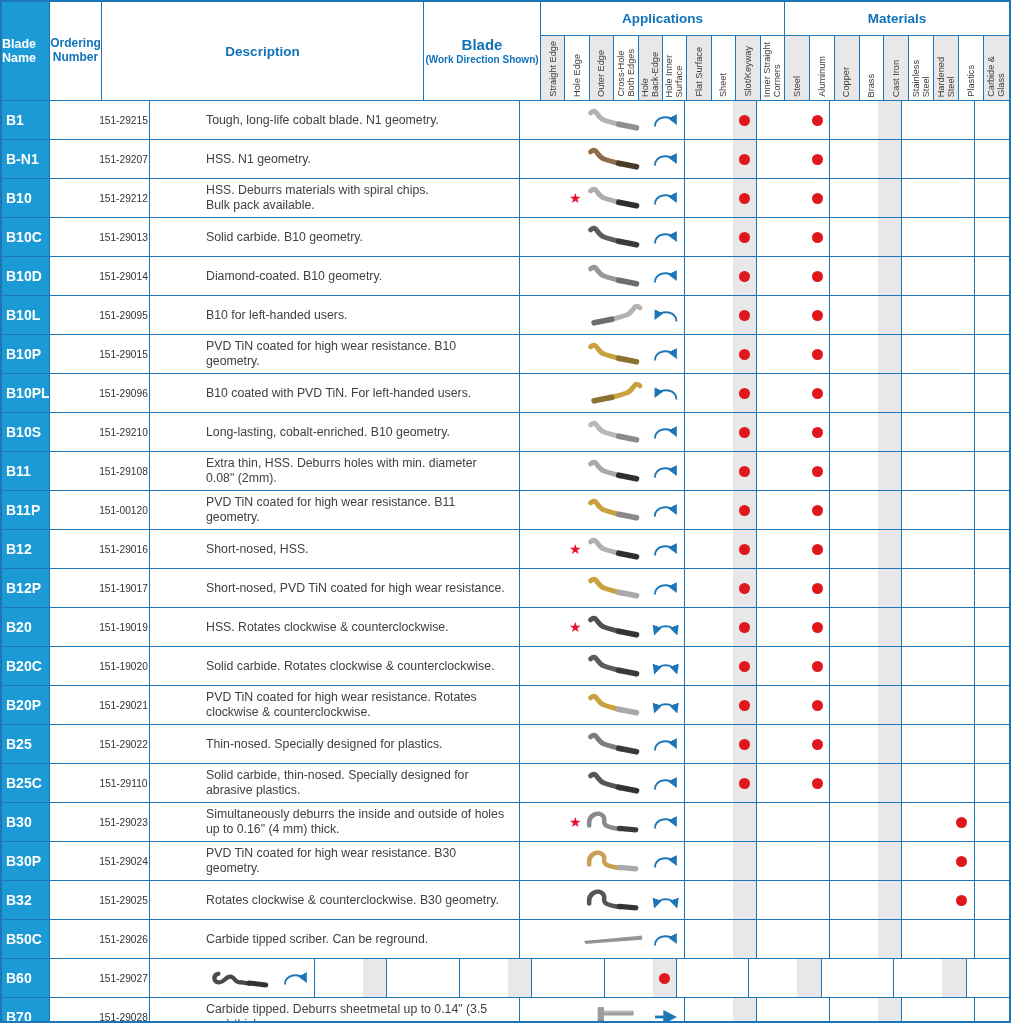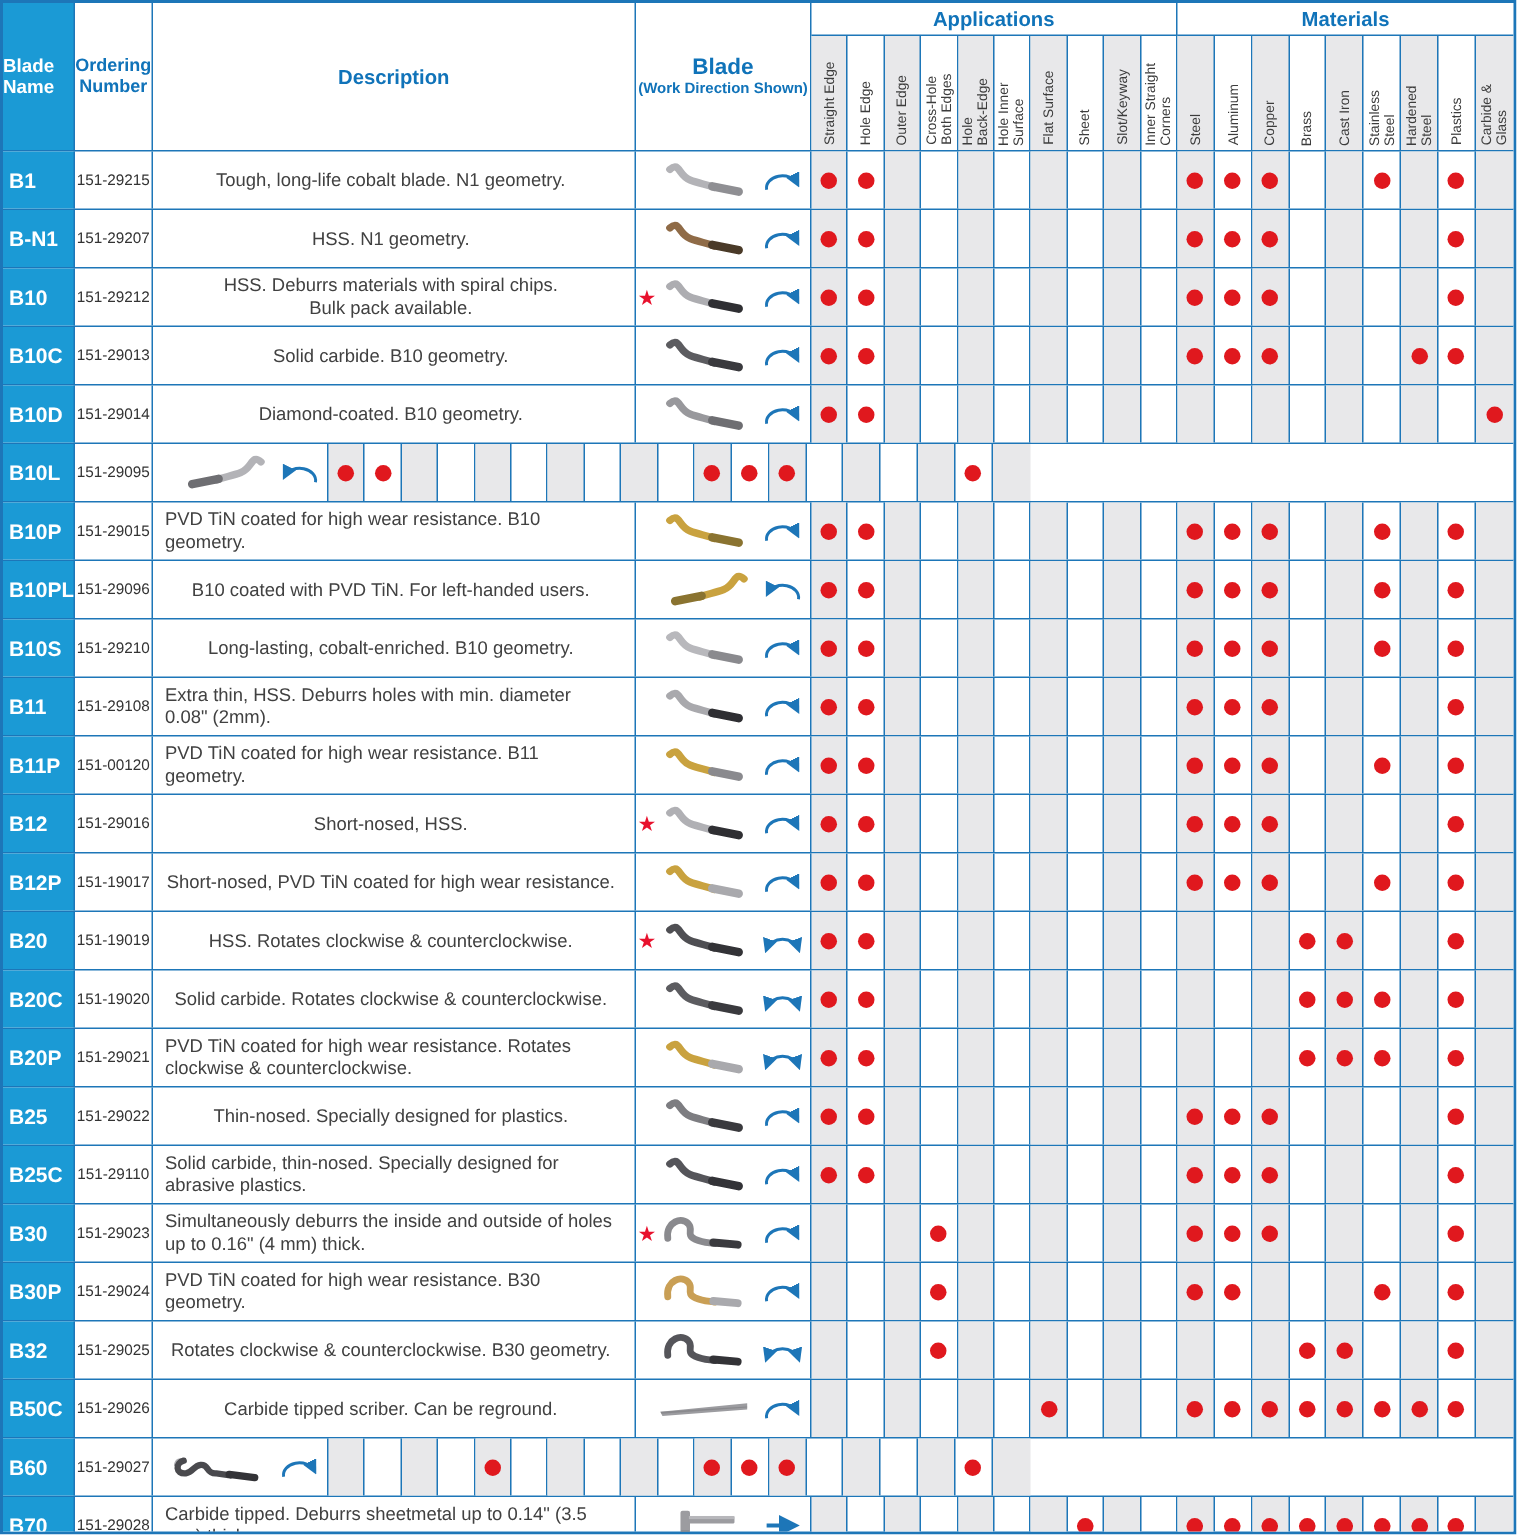--- a/index.html
+++ b/index.html
@@ -26,39 +26,39 @@
   .hcell{display:flex;align-items:center;justify-content:center;text-align:center;
          color:var(--hdrtxt);font-weight:bold;}
   .hdr .c-name{background:var(--namebg);color:#fff;font-weight:bold;font-size:12.5px;
          display:flex;align-items:center;justify-content:center;text-align:left;line-height:1.15;}
   .hdr .c-order{font-size:12px;line-height:1.15;}
   .hdr .c-desc{font-size:13.5px;}
   .hdr .c-blade{flex-direction:column;line-height:1.2;}
   .hsub{font-size:10px;font-weight:bold;color:var(--hdrtxt);}
   .hmain{font-size:15px;}
   .hdr-right{display:flex;flex-direction:column;flex:1;}
-  .grp-row{display:flex;height:22px;flex-shrink:0;}
+  .grp-row{display:flex;height:34px;flex-shrink:0;}
   .grp{box-sizing:border-box;border-right:1.5px solid var(--bd);border-bottom:1.5px solid var(--bd);
        display:flex;align-items:center;justify-content:center;color:var(--hdrtxt);
        font-weight:bold;font-size:13.5px;}
   .grp-apps{width:244px;}
   .grp-mats{flex:1;border-right:none;}
   .lbl-row{display:flex;flex:1;}
   .vcell{display:flex;justify-content:center;align-items:flex-end;}
   .vtxt{writing-mode:vertical-rl;transform:rotate(180deg);white-space:pre-line;
         font-size:9.2px;line-height:1.12;color:#3c3c3c;margin-bottom:3px;max-height:72px;}
   
   #tbody{display:flex;flex-direction:column;flex:1;}
-  .row{display:flex;flex:1;border-bottom:1.5px solid var(--bd);}
+  .row{display:flex;flex:1;border-bottom:1.5px solid var(--bd);gap:48px;}
   .row:last-child{border-bottom:none;}
   .namecell{background:var(--namebg);color:#fff;font-weight:bold;font-size:14px;
             display:flex;align-items:center;padding-left:4px;}
   .ordcell{display:flex;align-items:center;justify-content:center;font-size:10.2px;color:#333;}
   .desccell{display:flex;flex-direction:column;justify-content:center;padding:2px 12px 2px 8px;
-            font-size:12.3px;color:var(--txt);line-height:1.22;align-items:center;}
+            font-size:12.3px;color:var(--txt);line-height:1.22;}
   .dline.bold{font-weight:normal;}
   .bladecell{position:relative;display:flex;align-items:center;justify-content:space-between;
              padding:1px 4px 1px 12px;}
   .star{position:absolute;left:1px;top:50%;transform:translateY(-50%);
         color:#e8112d;font-size:14px;line-height:1;}
   .mcell{display:flex;align-items:center;justify-content:center;}
   .dot{width:11px;height:11px;border-radius:50%;background:var(--dot);}
 </style>
 </head>
 <body>
@@ -408,20 +408,23 @@
         <div class="cell c-mat mcell"></div>
         <div class="cell c-mat mcell shade"></div>
         <div class="cell c-mat mcell"></div>
         <div class="cell c-mat mcell shade">
           <span class="dot"></span>
         </div>
       </div>
       <div class="row">
         <div class="cell c-name namecell">B10L</div>
         <div class="cell c-order ordcell">151-29095</div>
+        <div class="cell c-desc desccell">
+          <div class="dline">B10 for left-handed users.</div>
+        </div>
         <div class="cell c-blade bladecell">
           <svg viewBox="0 0 100 40" width="72" height="36">
             <g transform="translate(100,0) scale(-1,1)">
               <path d="M15,10 C24,2 23,16 34,20 C42,23 48,24 57,27" fill="none" stroke="#b3b3b7" stroke-width="7" stroke-linecap="round"></path>
               <path d="M55,26 L80,31" fill="none" stroke="#6e6e72" stroke-width="8" stroke-linecap="round"></path>
             </g>
           </svg>
           <svg viewBox="0 0 36 26" width="30" height="24">
             <defs>
               <marker id="ah6" viewBox="0 0 10 10" refX="7" refY="5" markerWidth="5" markerHeight="5" orient="auto-start-reverse">

